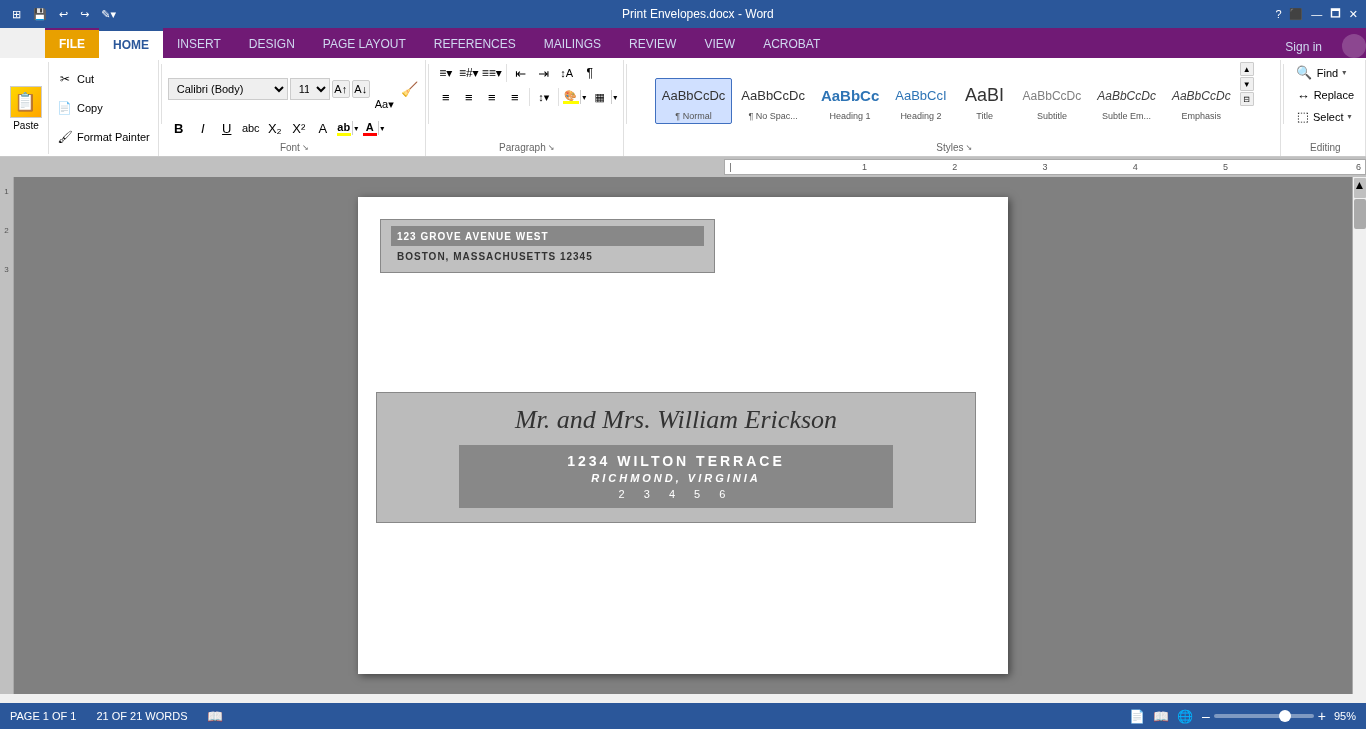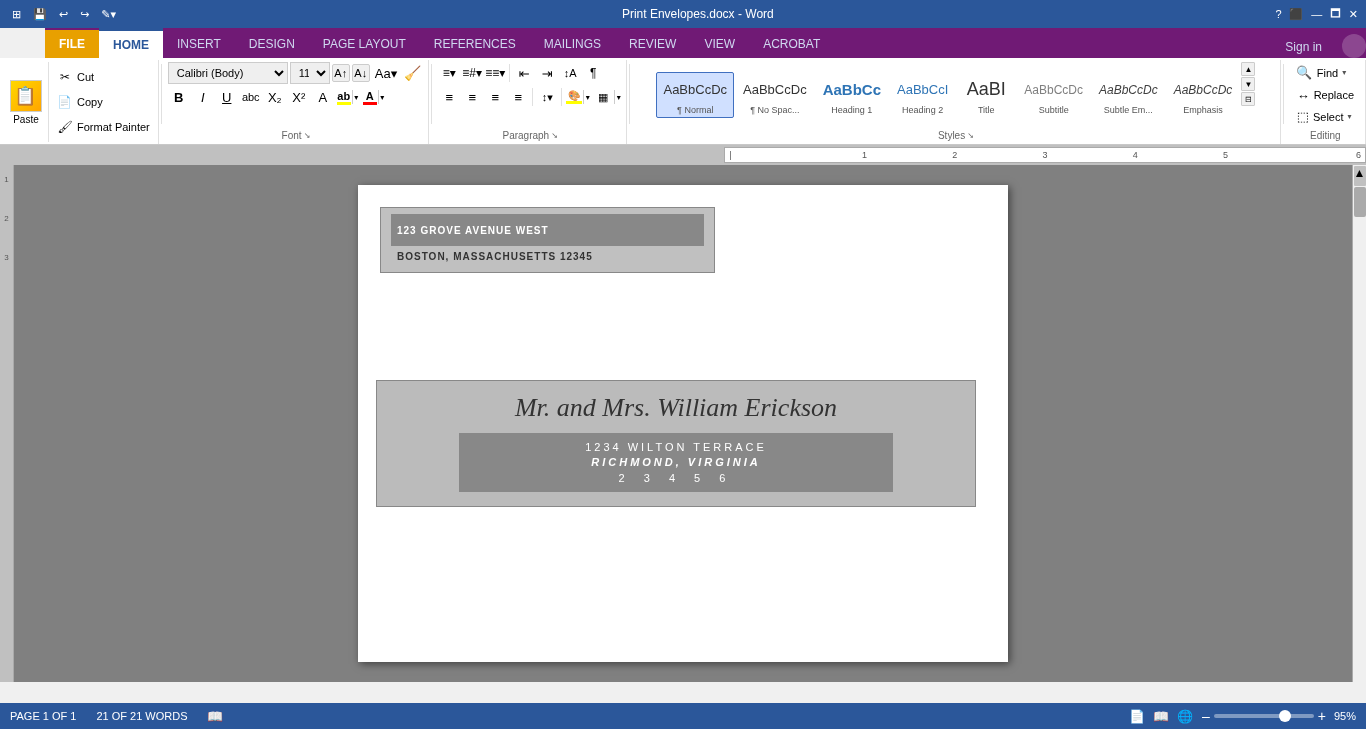--- a/index.html
+++ b/index.html
@@ -155,21 +155,21 @@
       background: #f0f0f0;
       display: flex; align-items: center; justify-content: center;
       font-size: 11px; cursor: pointer; border-radius: 2px;
     }
     .ribbon-btn-small {
       height: 22px;
       min-width: 20px;
       border: 1px solid transparent;
       background: transparent;
       display: flex; align-items: center; justify-content: center;
-      font-size: 13px; cursor: pointer; padding: 0 2px; border-radius: 2px;
+      font-size: 11px; cursor: pointer; padding: 0 2px; border-radius: 2px; margin-top: 31px;
     }
     .clear-format-btn {
       width: 22px; height: 22px;
       background: transparent; border: 1px solid transparent;
       display: flex; align-items: center; justify-content: center;
       cursor: pointer; font-size: 14px; border-radius: 2px;
     }
 
     .format-btn {
       width: 22px; height: 22px;
@@ -633,32 +633,32 @@
   <div id="left-ruler" style="width:14px;background:#c0c0c0;border-right:1px solid #aaa;display:flex;flex-direction:column;align-items:center;padding-top:10px;gap:30px;font-size:8px;color:#555;">
     <span>1</span>
     <span>2</span>
     <span>3</span>
   </div>
 
   <div id="doc-area" style="flex:1;background:#808080;display:flex;justify-content:center;padding:20px 0;overflow-y:auto;">
     <div id="page" style="background:white;width:650px;min-height:465px;box-shadow:2px 2px 8px rgba(0,0,0,0.5);position:relative;padding:20px;">
 
       <div class="return-address-box" style="position:absolute;top:22px;left:22px;width:335px;background:#c0c0c0;border:1px solid #888;padding:6px 10px;">
-        <div style="background:#888;padding:9px 6px;display:block;">
+        <div style="background:#888;padding:3px 6px;display:block;">
           <span style="color:white;font-size:10px;letter-spacing:1px;font-family:Arial,sans-serif;font-weight:bold;">123 GROVE AVENUE WEST</span>
         </div>
         <div style="background:#c0c0c0;padding:3px 6px;display:block;">
           <span style="color:#333;font-size:10px;letter-spacing:1px;font-family:Arial,sans-serif;font-weight:bold;">BOSTON, MASSACHUSETTS 12345</span>
         </div>
       </div>
 
       <div class="recipient-box" style="position:absolute;top:195px;left:18px;width:600px;background:#bbb;border:1px solid #888;padding:12px 10px 14px;">
         <span class="recipient-name" style="font-family:'Times New Roman',serif;font-size:26px;color:#333;text-align:center;display:block;margin-bottom:10px;">Mr. and Mrs. William Erickson</span>
         <div style="background:#888;margin:0 auto;width:75%;padding:8px 14px;">
-          <span style="color:white;font-size:11px;letter-spacing:3px;text-transform:uppercase;text-align:center;display:block;font-family:Arial,sans-serif;font-weight:normal;">1234 WILTON TERRACE</span>
+          <span style="color:white;font-size:14px;letter-spacing:3px;text-transform:uppercase;text-align:center;display:block;font-family:Arial,sans-serif;font-weight:bold;">1234 WILTON TERRACE</span>
           <span style="color:white;font-size:11px;letter-spacing:3px;text-transform:uppercase;text-align:center;display:block;font-family:Arial,sans-serif;font-weight:bold;margin-top:3px;font-style:italic;">RICHMOND, VIRGINIA</span>
           <span style="color:white;font-size:11px;letter-spacing:8px;text-align:center;display:block;margin-top:4px;font-family:Arial,sans-serif;">2  3  4  5  6</span>
         </div>
       </div>
     </div>
   </div>
 
   <div id="right-panel" style="width:14px;background:#f0f0f0;border-left:1px solid #aaa;">
     <div style="width:12px;height:20px;background:#c0c0c0;margin:1px auto;border-radius:1px;">▲</div>
     <div style="width:12px;height:30px;background:#aaa;margin:1px auto;border-radius:2px;"></div>

